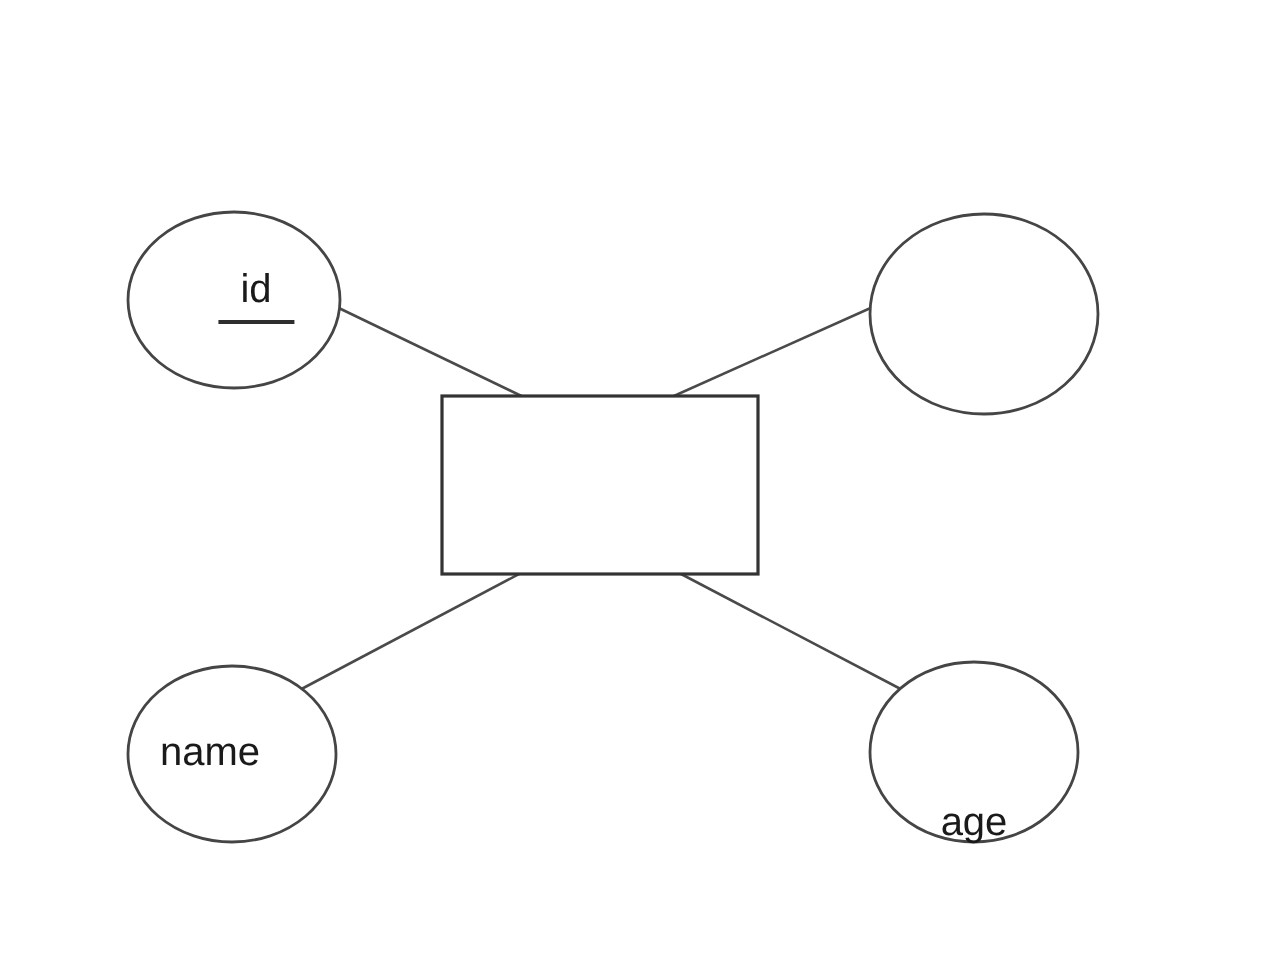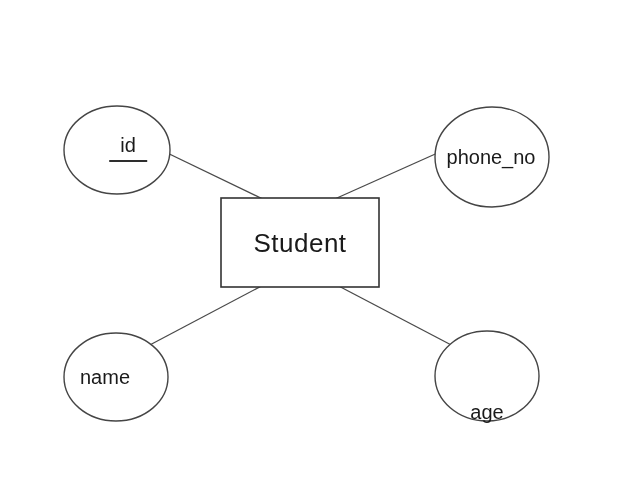--- a/index.html
+++ b/index.html
@@ -55,25 +55,23 @@
     <line x1="331" y1="282" x2="457" y2="348" stroke="#4a4a4a" stroke-width="1.3"></line>
 
     <ellipse cx="117" cy="150" rx="53" ry="44" fill="#ffffff" stroke="#454545" stroke-width="1.4"></ellipse>
     <ellipse cx="492" cy="157" rx="57" ry="50" fill="#ffffff" stroke="#454545" stroke-width="1.4"></ellipse>
     <ellipse cx="116" cy="377" rx="52" ry="44" fill="#ffffff" stroke="#454545" stroke-width="1.4"></ellipse>
     <ellipse cx="487" cy="376" rx="52" ry="45" fill="#ffffff" stroke="#454545" stroke-width="1.4"></ellipse>
 
     <rect x="221" y="198" width="158" height="89" fill="#ffffff" stroke="#333333" stroke-width="1.6"></rect>
   </svg>
 
-  <div class="label entity-label" style="left:300px; top:243px;">Student</div>
 
   <div class="label attr-label" style="left:128px; top:148px;">
     <span class="key-underline">id</span>
   </div>
 
-  <div class="label attr-label" style="left:491px; top:157px;">phone_no</div>
 
   <div class="label attr-label" style="left:105px; top:377px;">name</div>
 
   <div class="label attr-label" style="left:487px; top:376px;margin-top:36px;">age</div>
 
 </div>
 
 </body></html>

